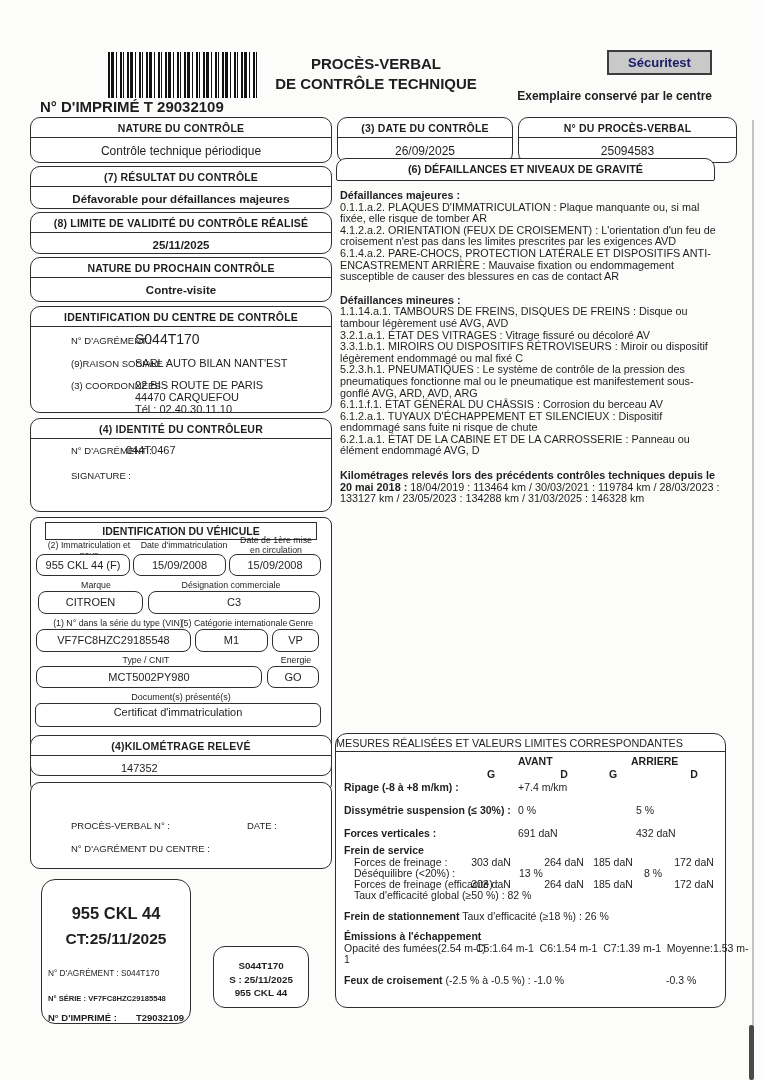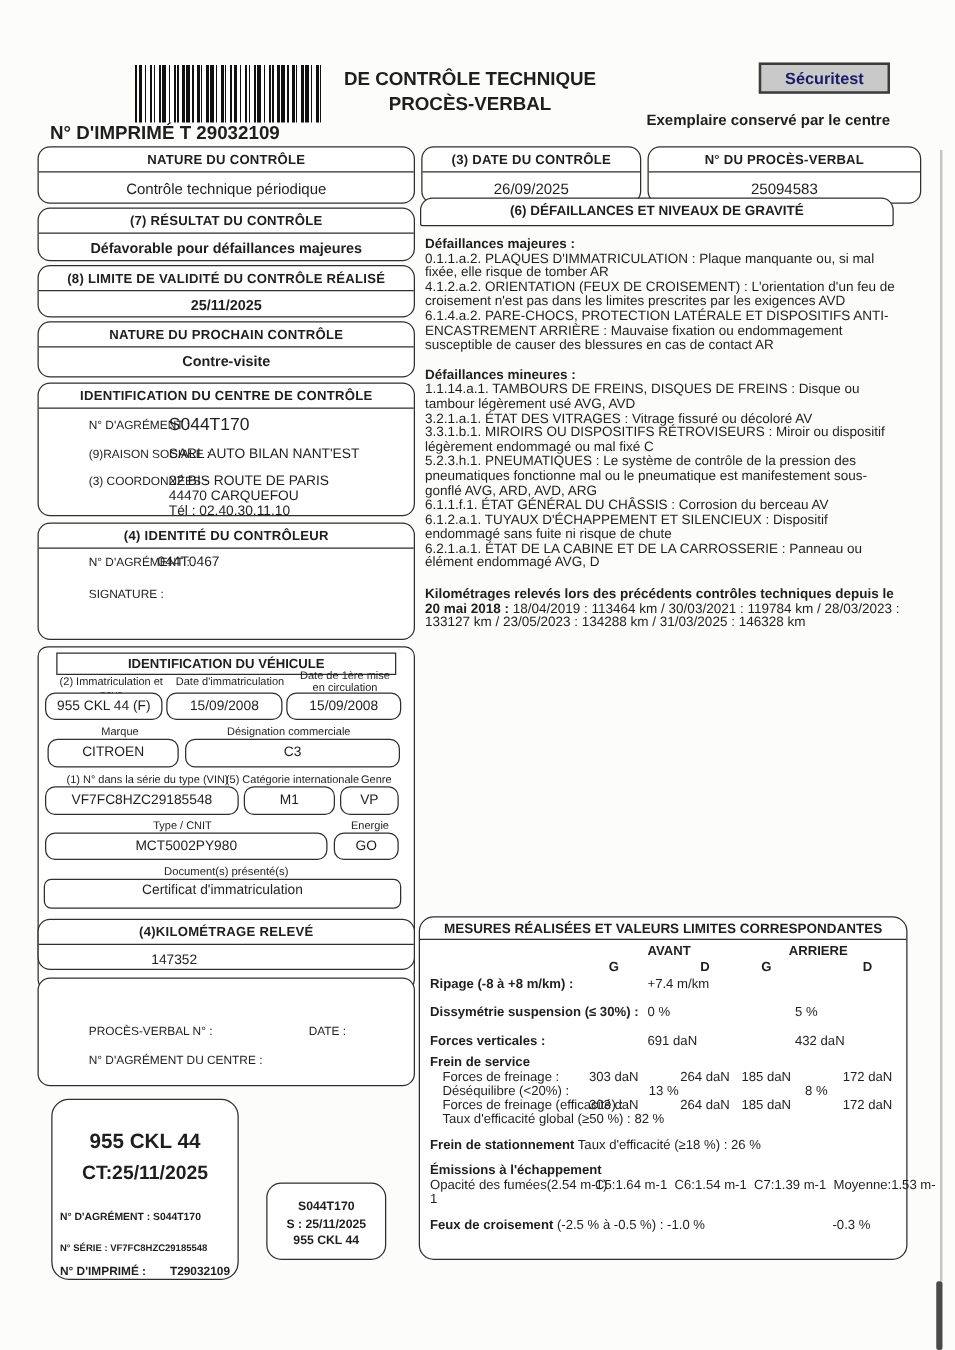--- a/index.html
+++ b/index.html
@@ -65,22 +65,22 @@
       #111 15px 16px, #fff 16px 19px);
   }
 </style>
 </head>
 <body>
 
 <div class="barcode" style="left:108px; top:52px; width:152px; height:46px;"></div>
 <div class="abs" style="left:40px; top:98px; font-size:15px; font-weight:bold;">N° D'IMPRIMÉ T 29032109</div>
 
 <div class="abs" style="left:255px; top:54px; width:242px; text-align:center; font-weight:bold; font-size:15px; line-height:20px;">
+  <div>PROCÈS-VERBAL</div>
   <div>DE CONTRÔLE TECHNIQUE</div>
-  <div>PROCÈS-VERBAL</div>
 </div>
 
 <div class="abs" style="left:607px; top:50px; width:105px; height:25px; background:#c9c9c9; border:2px solid #3c3c3c; text-align:center; font-weight:bold; font-size:13px; line-height:21px; color:#1a1a66;">Sécuritest</div>
 <div class="abs" style="left:470px; top:89px; width:242px; text-align:right; font-weight:bold; font-size:12px;">Exemplaire conservé par le centre</div>
 
 <div class="rbox" style="left:30px; top:117px; width:302px; height:46px;">
   <div class="hd">NATURE DU CONTRÔLE</div>
   <div class="val">Contrôle technique périodique</div>
 </div>
 <div class="rbox" style="left:337px; top:117px; width:176px; height:46px;">
@@ -167,21 +167,21 @@
 
 <div class="rbox" style="left:30px; top:782px; width:302px; height:87px;">
   <div class="abs flabel" style="left:9px; top:37px;">PROCÈS-VERBAL N° :</div>
   <div class="abs flabel" style="left:185px; top:37px;">DATE :</div>
   <div class="abs flabel" style="left:9px; top:60px;">N° D'AGRÉMENT DU CENTRE :</div>
 </div>
 
 <div class="abs" style="left:41px; top:879px; width:150px; height:145px; border:1.5px solid #2e2e2e; border-radius:14px; background:#fff;">
   <div style="text-align:center; margin-top:24px; font-weight:bold; font-size:16.5px;">955 CKL 44</div>
   <div style="text-align:center; margin-top:7px; font-weight:bold; font-size:15.5px;">CT:25/11/2025</div>
-  <div style="margin:20px 0 16px 6px; font-weight:bold; font-size:8.3px;">N° D'AGRÉMENT : S044T170</div>
+  <div style="margin:20px 0 16px 6px; font-weight:normal; font-size:8.3px;">N° D'AGRÉMENT : S044T170</div>
   <div style="margin:5px 0 0 6px; font-weight:bold; font-size:7.6px;">N° SÉRIE : VF7FC8HZC29185548</div>
   <div style="margin:9px 6px 0 6px; font-weight:bold; font-size:9.5px; display:flex; justify-content:space-between;">
     <span>N° D'IMPRIMÉ :</span>
     <span>T29032109</span>
   </div>
 </div>
 
 <div class="abs" style="left:213px; top:946px; width:96px; height:62px; border:1.5px solid #2e2e2e; border-radius:12px; background:#fff; text-align:center; font-weight:bold; font-size:9.8px; padding-top:12px; line-height:13.5px;">
   <div>S044T170</div>
   <div>S : 25/11/2025</div>
@@ -204,21 +204,21 @@
   <div class="item">6.1.1.f.1. ÉTAT GÉNÉRAL DU CHÂSSIS : Corrosion du berceau AV</div>
   <div class="item">6.1.2.a.1. TUYAUX D'ÉCHAPPEMENT ET SILENCIEUX : Dispositif endommagé sans fuite ni risque de chute</div>
   <div class="item">6.2.1.a.1. ÉTAT DE LA CABINE ET DE LA CARROSSERIE : Panneau ou élément endommagé AVG, D</div>
 
   <div style="margin-top:13px;">
     <span class="sec-title">Kilométrages relevés lors des précédents contrôles techniques depuis le 20 mai 2018 :</span><span> 18/04/2019 : 113464 km / 30/03/2021 : 119784 km / 28/03/2023 : 133127 km / 23/05/2023 : 134288 km / 31/03/2025 : 146328 km</span>
   </div>
 </div>
 
 <div class="abs" style="left:335px; top:733px; width:391px; height:275px; border:1.5px solid #2e2e2e; border-radius:12px; background:#fff;">
-  <div style="text-align:center; font-weight:bold; font-size:10.8px; padding:3px 0 2px; border-bottom:1.5px solid #2e2e2e;">MESURES RÉALISÉES ET VALEURS LIMITES CORRESPONDANTES</div>
+  <div style="text-align:left; font-weight:normal; font-size:10.8px; padding:3px 0 2px; border-bottom:1.5px solid #2e2e2e;">MESURES RÉALISÉES ET VALEURS LIMITES CORRESPONDANTES</div>
 
   <div class="mval lb" style="left:182px; top:21px; font-weight:bold;">AVANT</div>
   <div class="mval lb" style="left:295px; top:21px; font-weight:bold;">ARRIERE</div>
   <div class="mval ctr" style="left:155px; top:34px; font-weight:bold;">G</div>
   <div class="mval ctr" style="left:228px; top:34px; font-weight:bold;">D</div>
   <div class="mval ctr" style="left:277px; top:34px; font-weight:bold;">G</div>
   <div class="mval ctr" style="left:358px; top:34px; font-weight:bold;">D</div>
 
   <div class="mrow" style="left:8px; top:47px;">
     <span class="lb">Ripage (-8 à +8 m/km) :</span>

